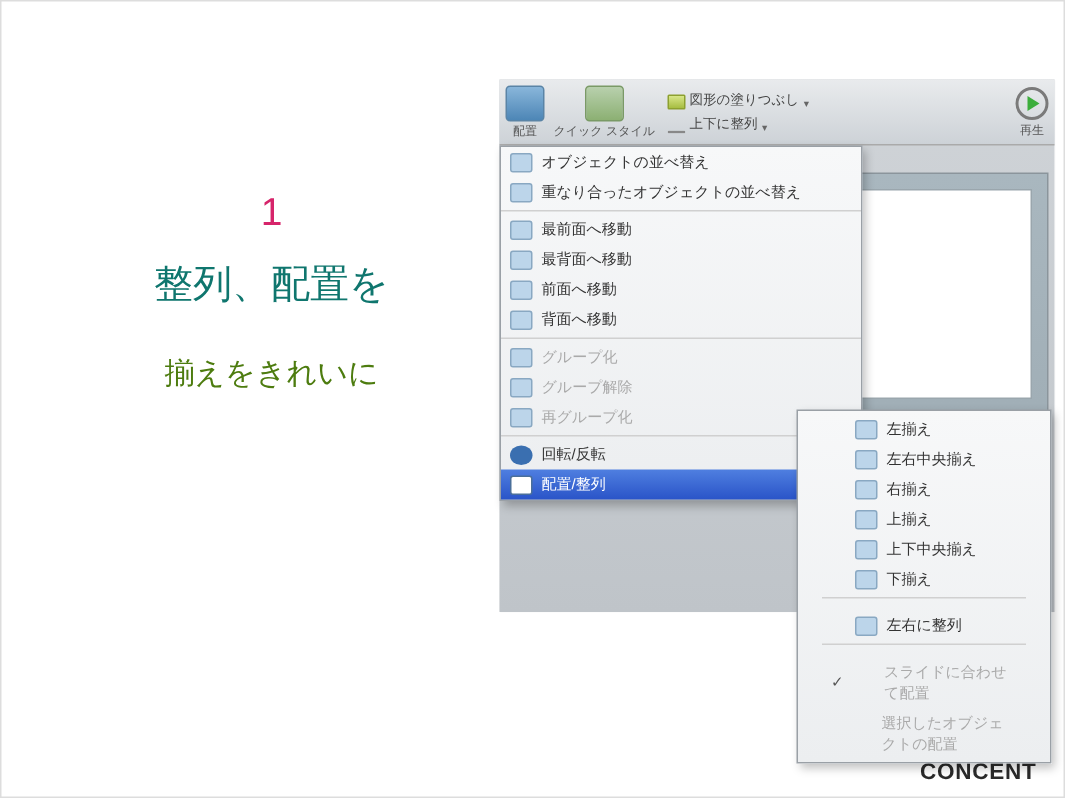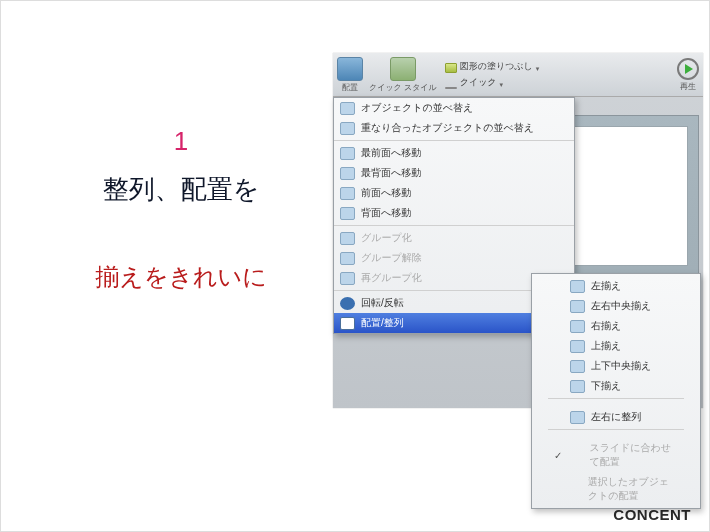--- a/index.html
+++ b/index.html
@@ -18,29 +18,29 @@
   width: 290px;
   text-align: center;
 }
 .left-text .num {
   color: #d6246a;
   font-size: 26px;
   font-weight: 400;
   margin-bottom: 12px;
 }
 .left-text .title {
-  color: #0f172a;
+  color: #0f766e;
   font-size: 26px;
   line-height: 1.6;
   font-weight: 400;
-  margin-bottom: 50px;
+  margin-bottom: 24px;
 }
 .left-text .subtitle {
-  color: #b91c1c;
-  font-size: 24px;
+  color: #4d7c0f;
+  font-size: 20px;
   font-weight: 400;
 }
 .app-window {
   position: absolute;
   right: 6px;
   top: 52px;
   width: 370px;
   height: 355px;
   background: linear-gradient(#d0d4d8, #bfc4c9);
   font-size: 10px;
@@ -225,21 +225,21 @@
       <div class="ribbon-lbl">クイック スタイル</div>
     </div>
     <div class="ribbon-col">
       <div class="ribbon-item-small">
         <span class="mini-icon"></span>
         <span>図形の塗りつぶし</span>
         <span class="chev">▾</span>
       </div>
       <div class="ribbon-item-small">
         <span class="mini-icon line"></span>
-        <span>クイック</span>
+        <span>上下に整列</span>
         <span class="chev">▾</span>
       </div>
     </div>
     <div style="flex:1"></div>
     <div class="ribbon-group">
       <div class="ribbon-icon-play"></div>
       <div class="ribbon-lbl">再生</div>
     </div>
   </div>
 

